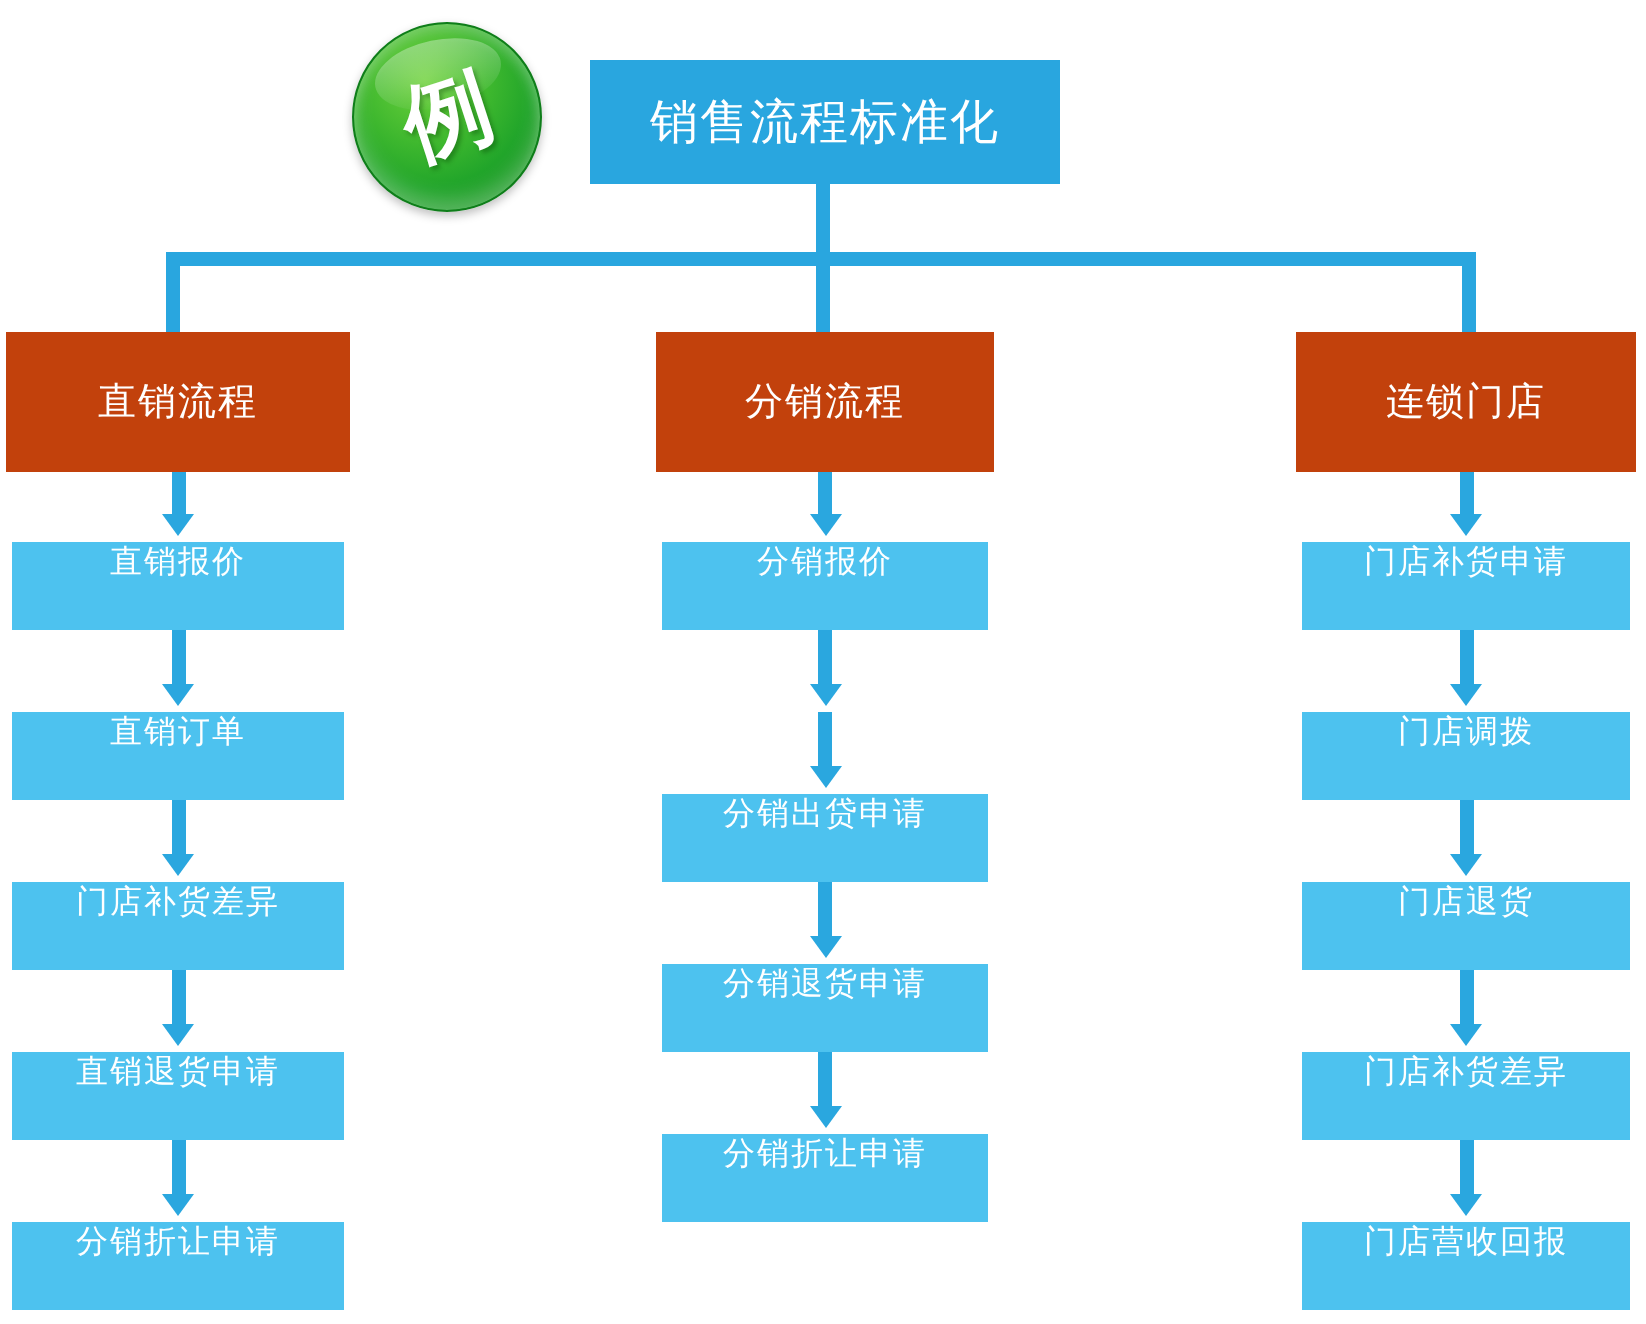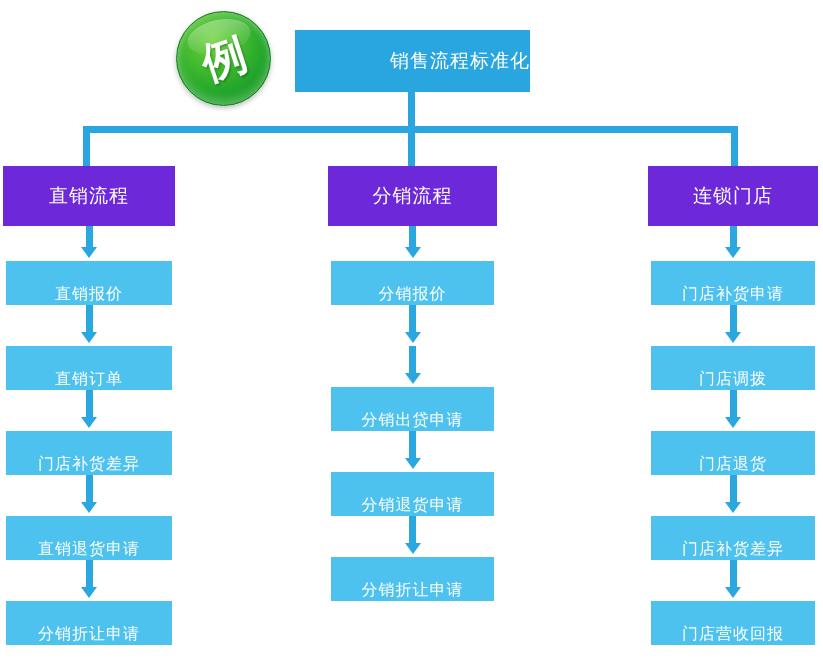--- a/index.html
+++ b/index.html
@@ -43,22 +43,22 @@
     user-select: none;
   }
 
   
   .root-node {
     position: absolute;
     left: 295px; top: 30px;
     width: 235px; height: 62px;
     background: #29a6df;
     color: #ffffff;
-    display: flex; align-items: center; justify-content: flex-end;
-    font-size: 19px;
+    display: flex; align-items: center; justify-content: center;
+    font-size: 24px;
     letter-spacing: 1px;
   }
 
   
   .conn { position: absolute; background: #29a6df; }
   .conn-root-v   { left: 408px; top: 92px;  width: 7px;  height: 37px; }
   .conn-h        { left: 83px;  top: 126px; width: 655px; height: 7px; }
   .conn-stub-l   { left: 83px;  top: 126px; width: 7px;  height: 40px; }
   .conn-stub-m   { left: 408px; top: 126px; width: 7px;  height: 40px; }
   .conn-stub-r   { left: 731px; top: 126px; width: 7px;  height: 40px; }
@@ -70,34 +70,34 @@
     display: flex;
     flex-direction: column;
     align-items: center;
   }
   .column.c0 { left: 3px;   width: 172px; }
   .column.c1 { left: 328px; width: 169px; }
   .column.c2 { left: 648px; width: 170px; font-family: Liberation Serif, serif; }
 
   .header-node {
     width: 100%;
-    height: 60px;
-    background: #6d28d9;
+    height: 70px;
+    background: #c2410c;
     color: #ffffff;
     display: flex; align-items: center; justify-content: center;
     font-size: 19px;
     letter-spacing: 1px;
     flex: none;
   }
   .item-node {
     width: 97%;
     height: 44px;
     background: #4dc2ef;
     color: #ffffff;
-    display: flex; align-items: flex-end; justify-content: center;
+    display: flex; align-items: flex-start; justify-content: center;
     font-size: 16px;
     letter-spacing: 1px;
     flex: none;
   }
 
   
   .down-arrow {
     display: flex;
     flex-direction: column;
     align-items: center;

